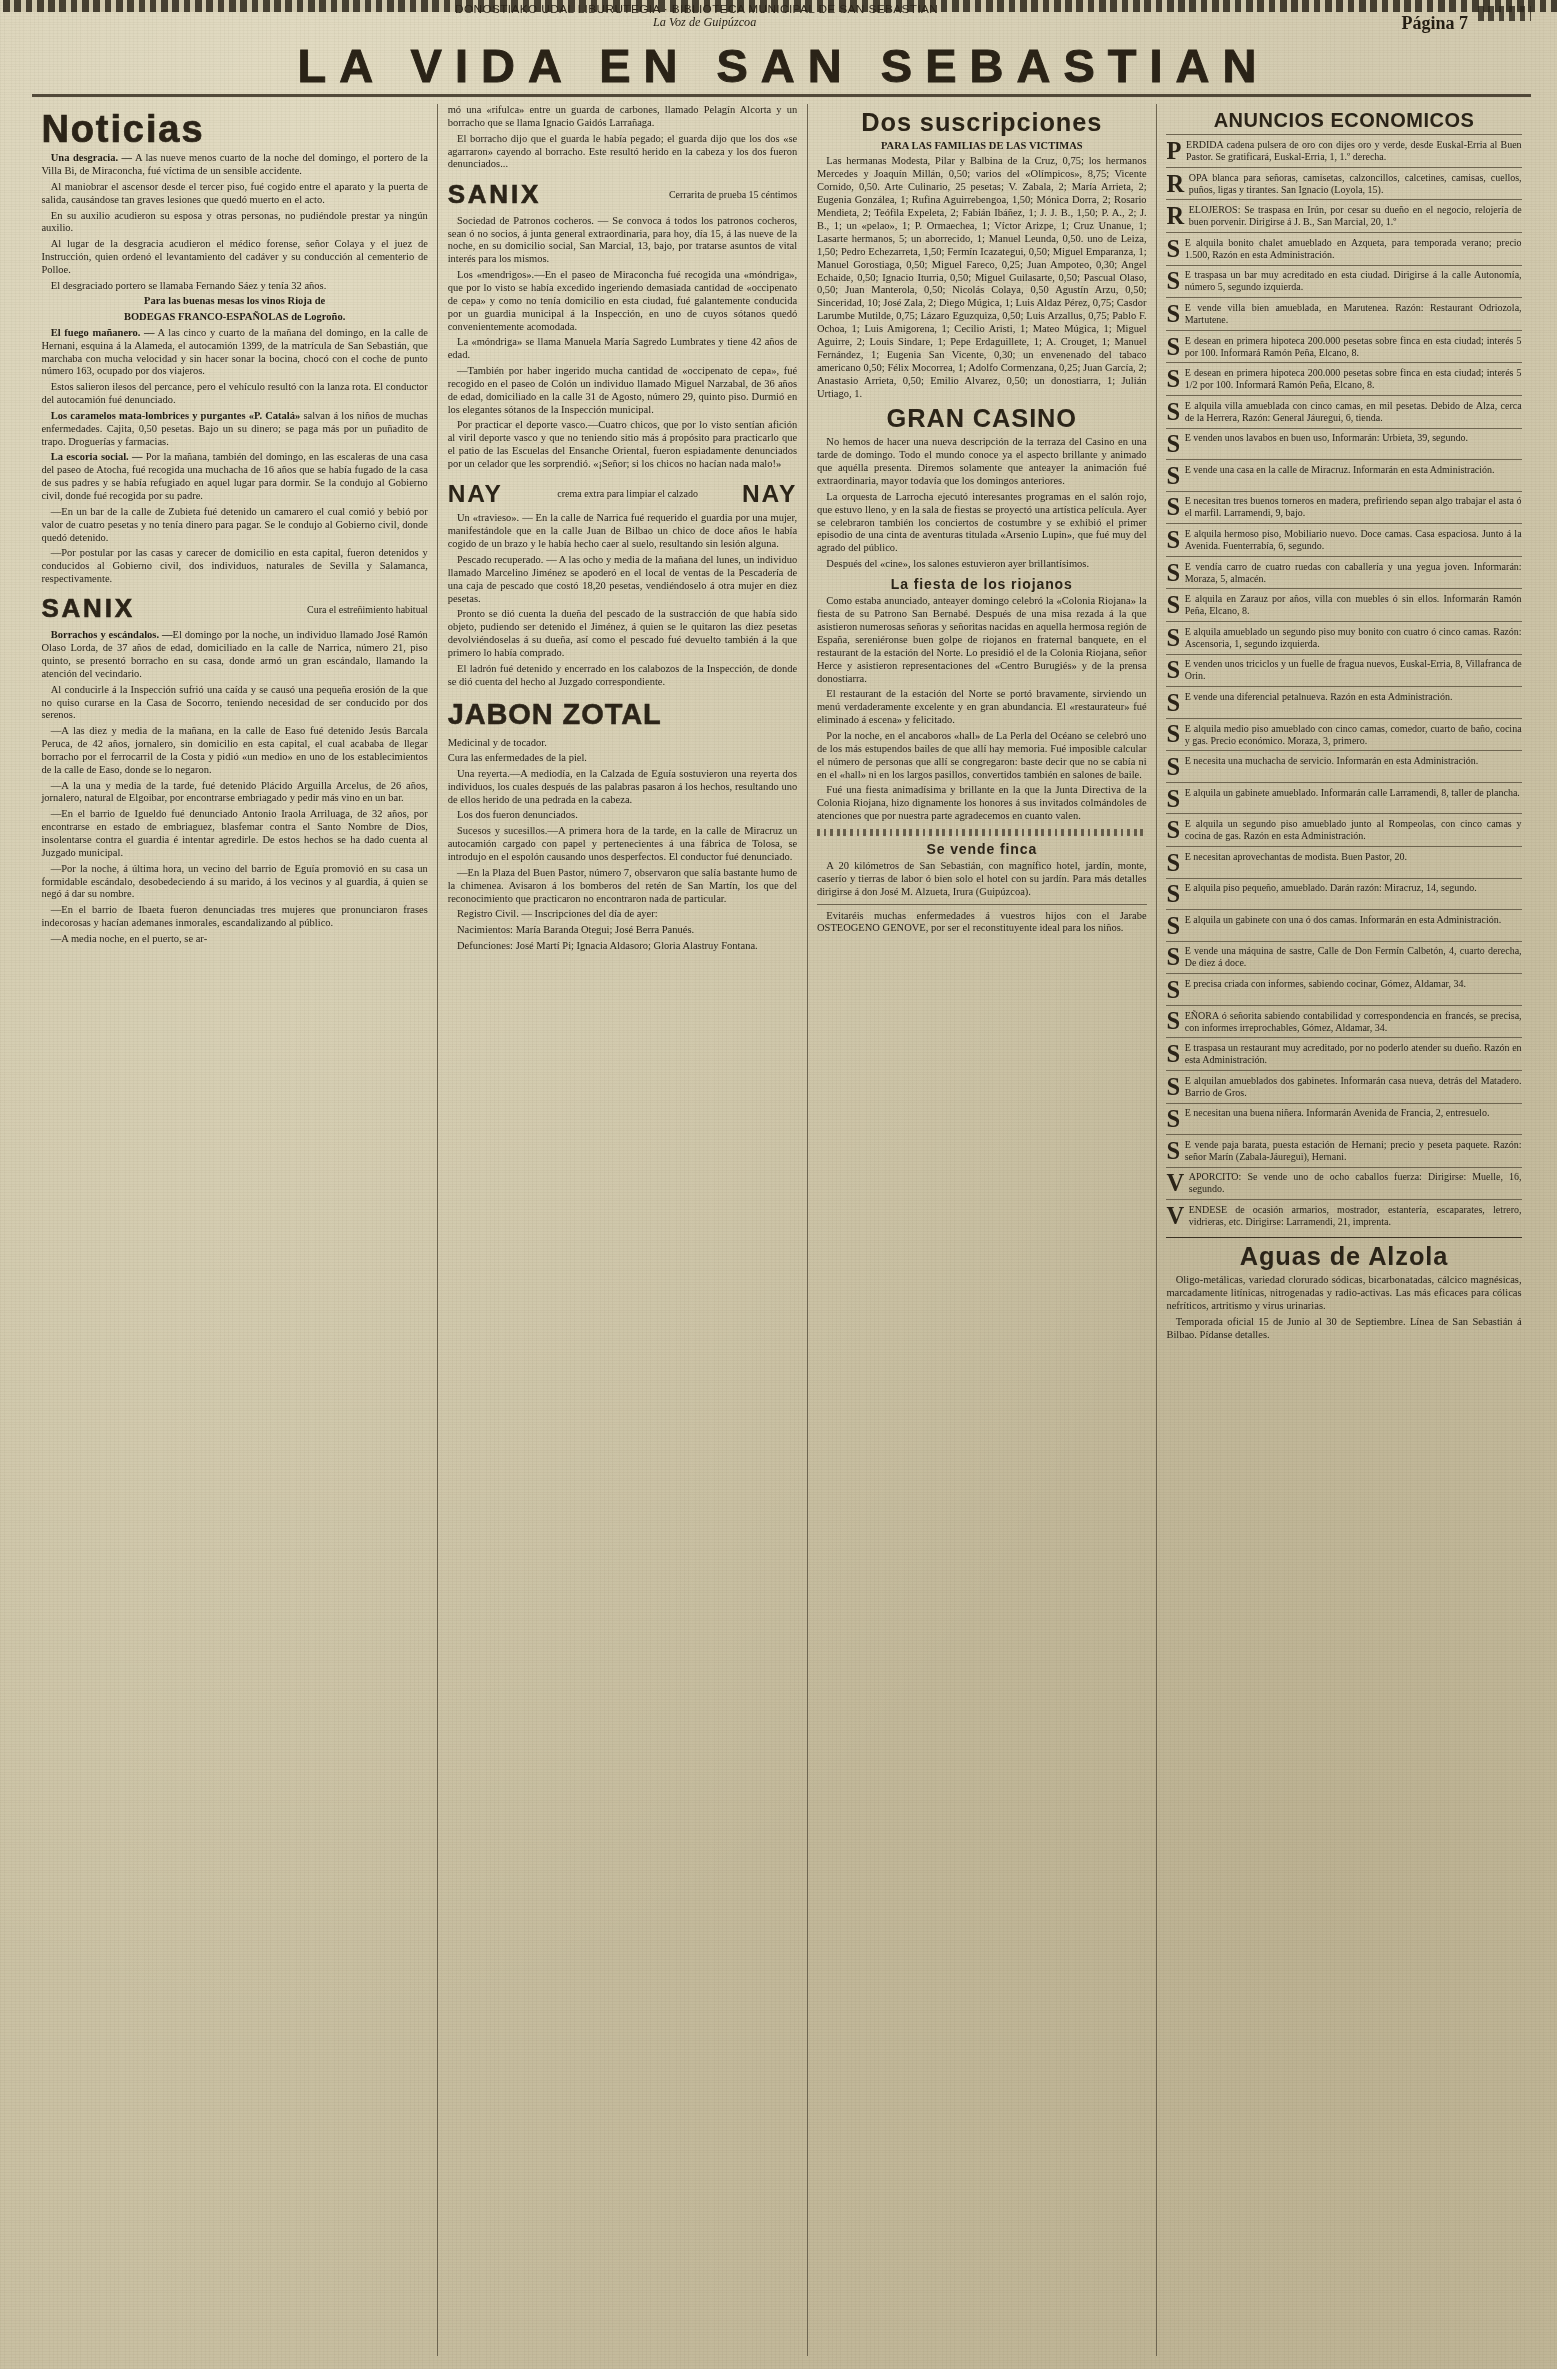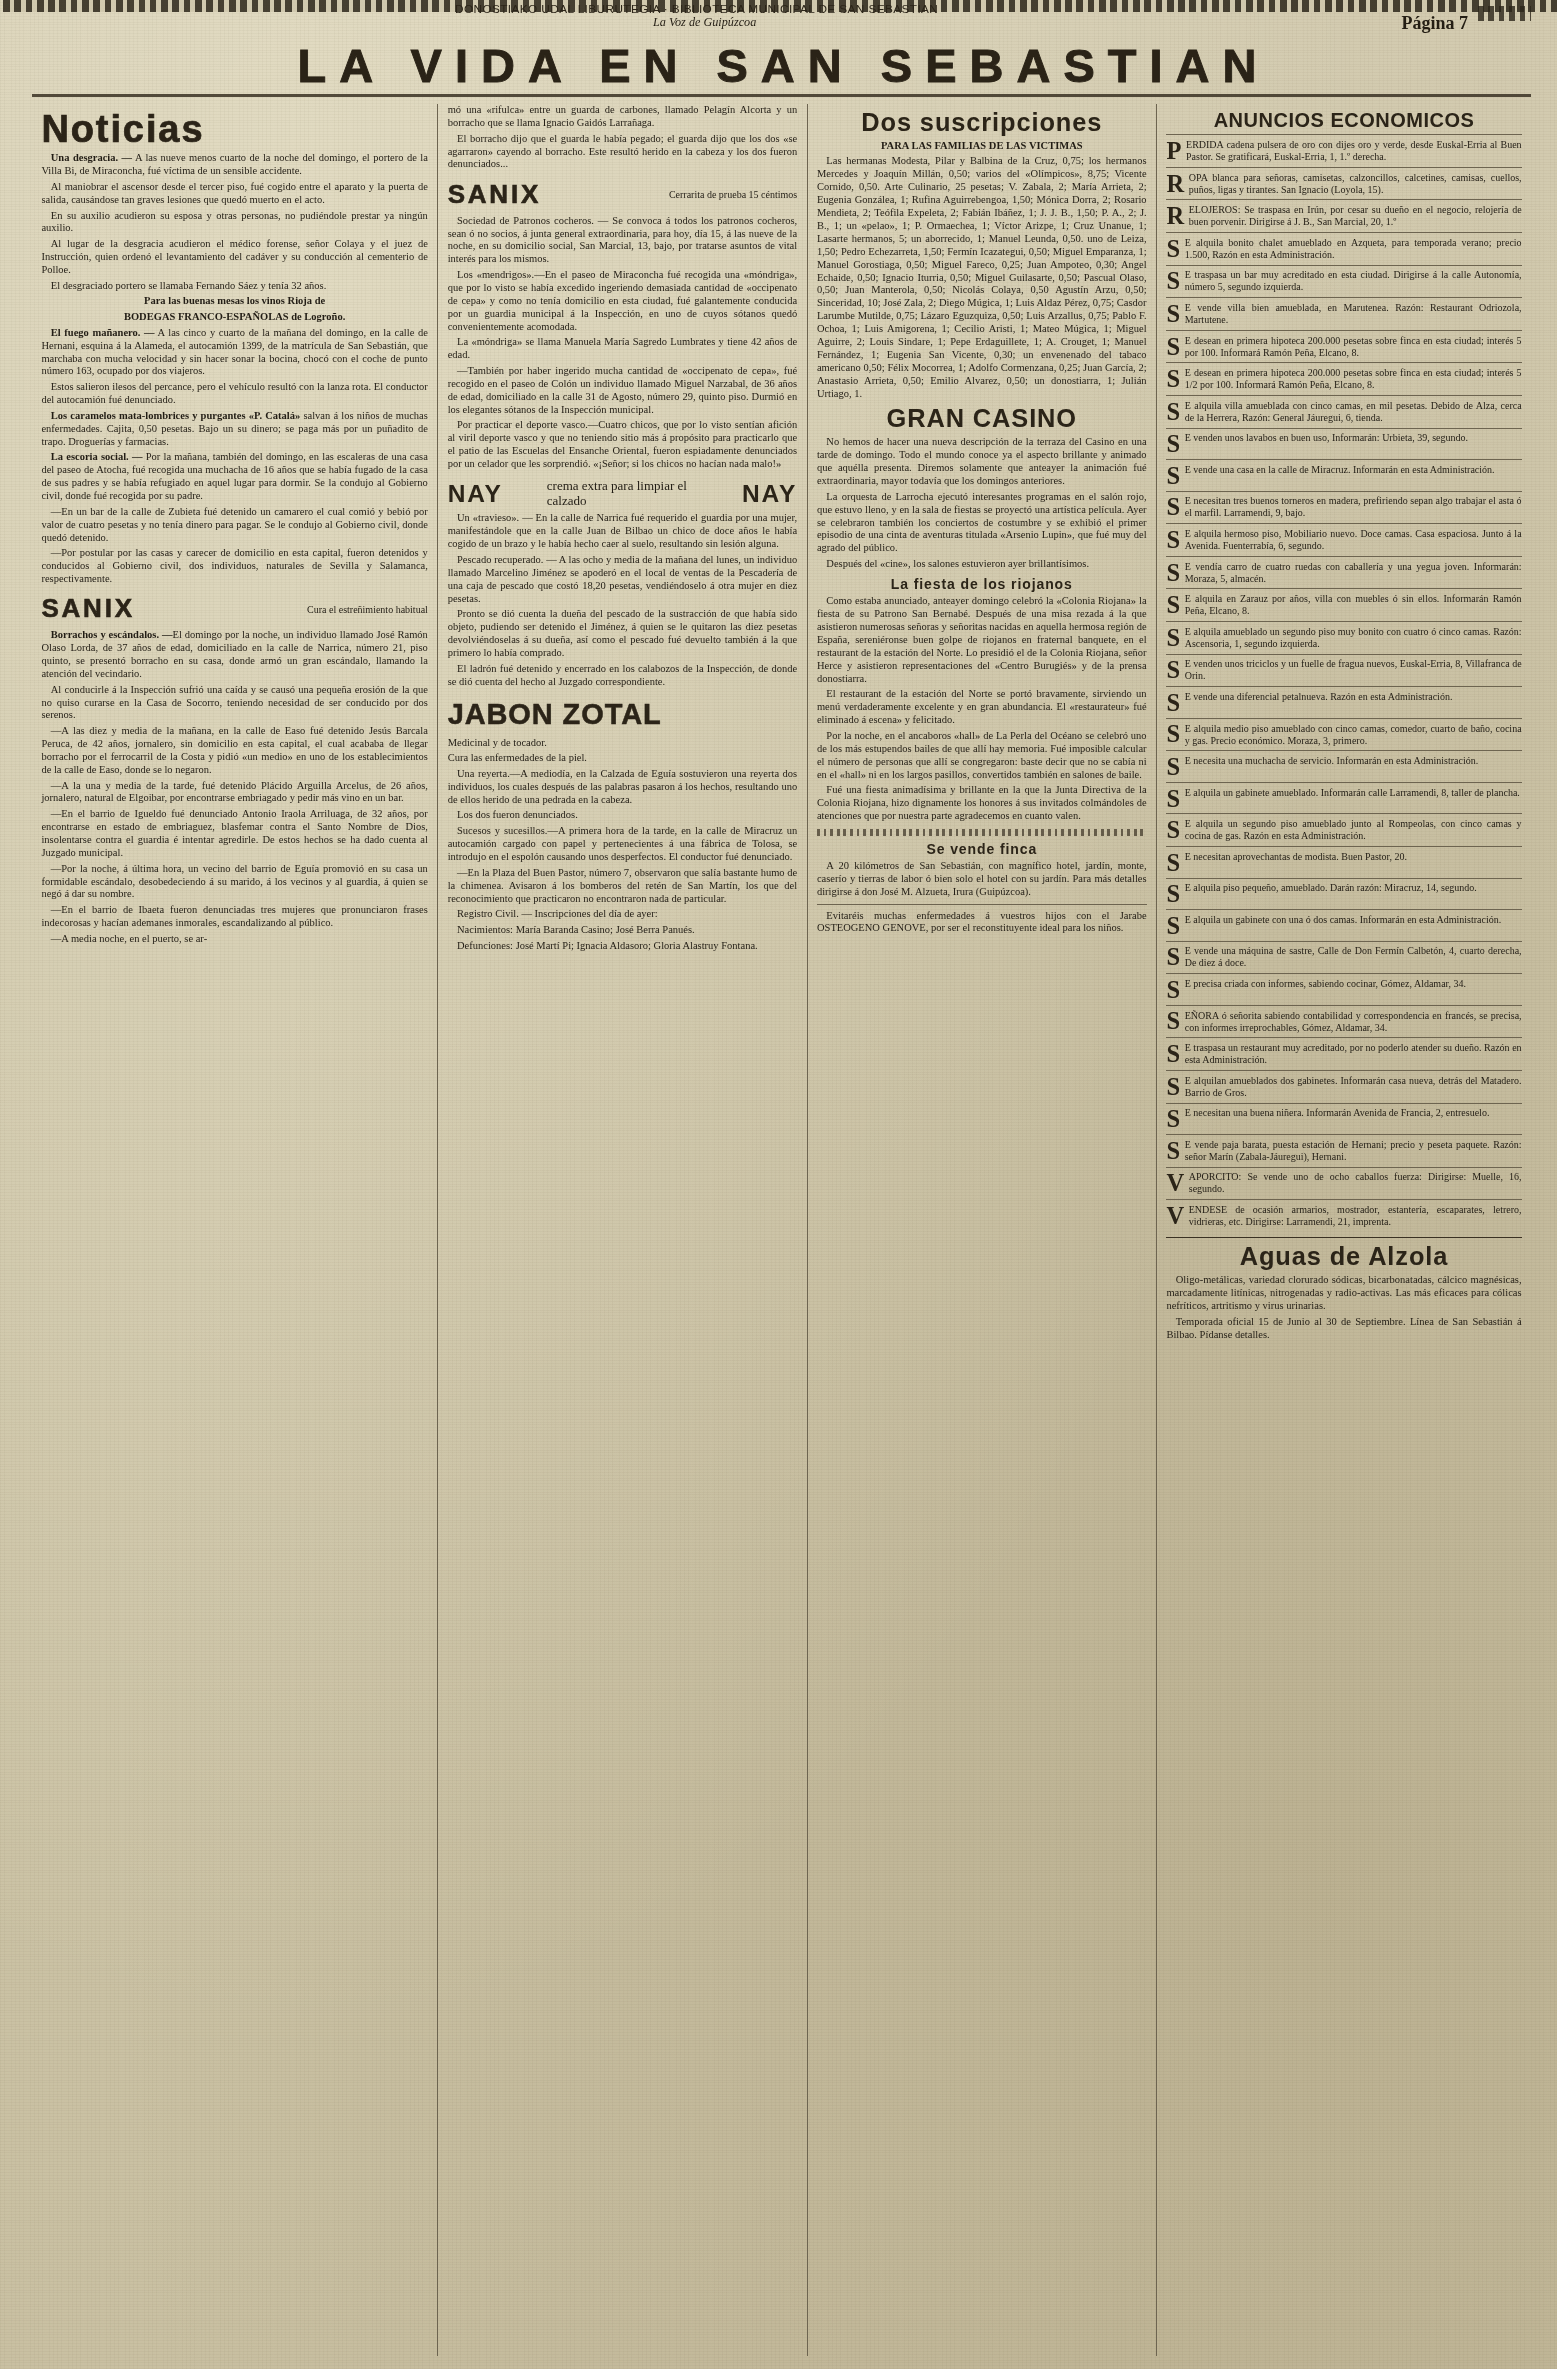--- a/index.html
+++ b/index.html
@@ -115,21 +115,21 @@
   }
   .sanix .word{
     font-family:"Liberation Sans", sans-serif;font-weight:bold;font-size:26px;
     letter-spacing:2.8px;-webkit-text-stroke:0.6px #2b2418;color:#2b2418;
   }
   .sanix .side{font-size:10px;line-height:1.1;text-align:center;}
   .nay{
     display:flex;align-items:center;justify-content:space-between;margin:7.5px 0 3.8px;gap:44px;
   }
   .nay .word{font-family:"Liberation Sans", sans-serif;font-weight:bold;font-size:24.5px;letter-spacing:1.9px;color:#2b2418;}
-  .nay .mid{font-size:13px;text-align:left;line-height:1.15;flex:1 1 auto;}
+  .nay .mid{font-size:10px;text-align:right;line-height:1.15;flex:1 1 auto;}
   .jabon{
     font-family:"Liberation Sans", sans-serif;font-weight:bold;font-size:29px;
     letter-spacing:0.9px;margin:8.5px 0 3.8px;color:#2b2418;-webkit-text-stroke:0.5px #2b2418;
   }
   .hr-thin{border:0;border-top:0.9px solid #6d6450;margin:4.7px 0;}
   .hr-dark{border:0;border-top:1.9px solid #3a3123;margin:5.6px 0;}
   .wave{
     height:7.5px;margin:5.6px 0;
     background:repeating-linear-gradient(90deg,#3a3123 0 2.8px, transparent 2.8px 6.6px);
     opacity:.7;
@@ -220,21 +220,21 @@
       <div class="jabon">JABON ZOTAL</div>
       <p class="nb">Medicinal y de tocador.</p>
       <p class="nb">Cura las enfermedades de la piel.</p>
 
       <p>Una reyerta.—A mediodía, en la Calzada de Eguía sostuvieron una reyerta dos individuos, los cuales después de las palabras pasaron á los hechos, resultando uno de ellos herido de una pedrada en la cabeza.</p>
       <p>Los dos fueron denunciados.</p>
       <p>Sucesos y sucesillos.—A primera hora de la tarde, en la calle de Miracruz un autocamión cargado con papel y pertenecientes á una fábrica de Tolosa, se introdujo en el espolón causando unos desperfectos. El conductor fué denunciado.</p>
       <p>—En la Plaza del Buen Pastor, número 7, observaron que salía bastante humo de la chimenea. Avisaron á los bomberos del retén de San Martín, los que del reconocimiento que practicaron no encontraron nada de particular.</p>
 
       <p>Registro Civil. — Inscripciones del día de ayer:</p>
-      <p>Nacimientos: María Baranda Casino; José Berra Panués.</p>
+      <p>Nacimientos: María Baranda Otegui; José Berra Panués.</p>
       <p>Defunciones: José Martí Pi; Ignacia Aldasoro; Gloria Alastruy Fontana.</p>
     </div>
 
     <div class="col c3">
       <div class="sec-head h-big center">Dos suscripciones</div>
       <p class="nb center smallcaps">PARA LAS FAMILIAS DE LAS VICTIMAS</p>
       <p>Las hermanas Modesta, Pilar y Balbina de la Cruz, 0,75; los hermanos Mercedes y Joaquín Millán, 0,50; varios del «Olímpicos», 8,75; Vicente Cornido, 0,50. Arte Culinario, 25 pesetas; V. Zabala, 2; María Arrieta, 2; Eugenia Gonzálea, 1; Rufina Aguirrebengoa, 1,50; Mónica Dorra, 2; Rosario Mendieta, 2; Teófila Expeleta, 2; Fabián Ibáñez, 1; J. J. B., 1,50; P. A., 2; J. B., 1; un «pelao», 1; P. Ormaechea, 1; Víctor Arizpe, 1; Cruz Unanue, 1; Lasarte hermanos, 5; un aborrecido, 1; Manuel Leunda, 0,50. uno de Leiza, 1,50; Pedro Echezarreta, 1,50; Fermín Icazategui, 0,50; Miguel Emparanza, 1; Manuel Gorostiaga, 0,50; Miguel Fareco, 0,25; Juan Ampoteo, 0,30; Angel Echaide, 0,50; Ignacio Iturria, 0,50; Miguel Guilasarte, 0,50; Pascual Olaso, 0,50; Juan Manterola, 0,50; Nicolás Colaya, 0,50 Agustín Arzu, 0,50; Sinceridad, 10; José Zala, 2; Diego Múgica, 1; Luis Aldaz Pérez, 0,75; Casdor Larumbe Mutilde, 0,75; Lázaro Eguzquiza, 0,50; Luis Arzallus, 0,75; Pablo F. Ochoa, 1; Luis Amigorena, 1; Cecilio Aristi, 1; Mateo Múgica, 1; Miguel Aguirre, 2; Louis Sindare, 1; Pepe Erdaguillete, 1; A. Crouget, 1; Manuel Fernández, 1; Eugenia San Vicente, 0,30; un envenenado del tabaco americano 0,50; Félix Mocorrea, 1; Adolfo Cormenzana, 0,25; Juan García, 2; Anastasio Arrieta, 0,50; Emilio Alvarez, 0,50; un donostiarra, 1; Julián Urtiago, 1.</p>
 
       <div class="sec-head h-big center">GRAN CASINO</div>
       <p>No hemos de hacer una nueva descripción de la terraza del Casino en una tarde de domingo. Todo el mundo conoce ya el aspecto brillante y animado que aquélla presenta. Diremos solamente que anteayer la animación fué extraordinaria, mayor todavía que los domingos anteriores.</p>

